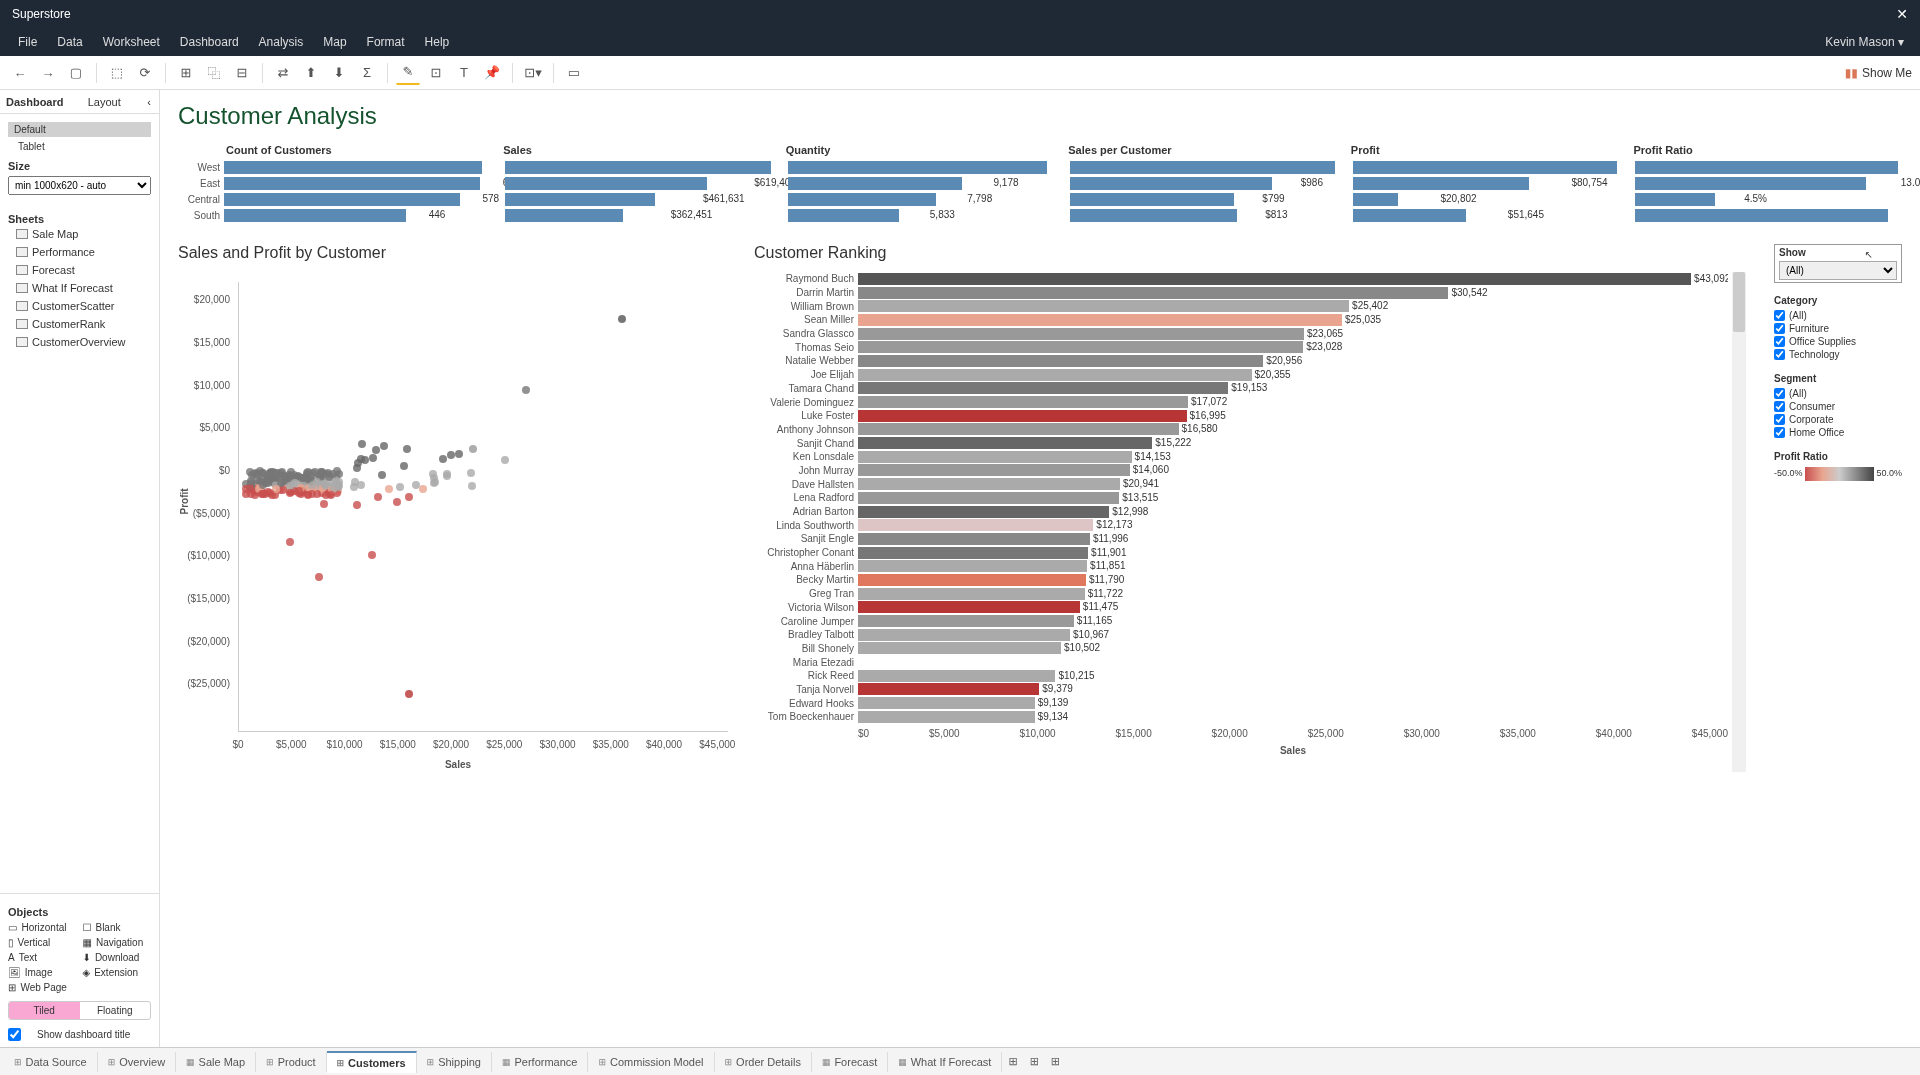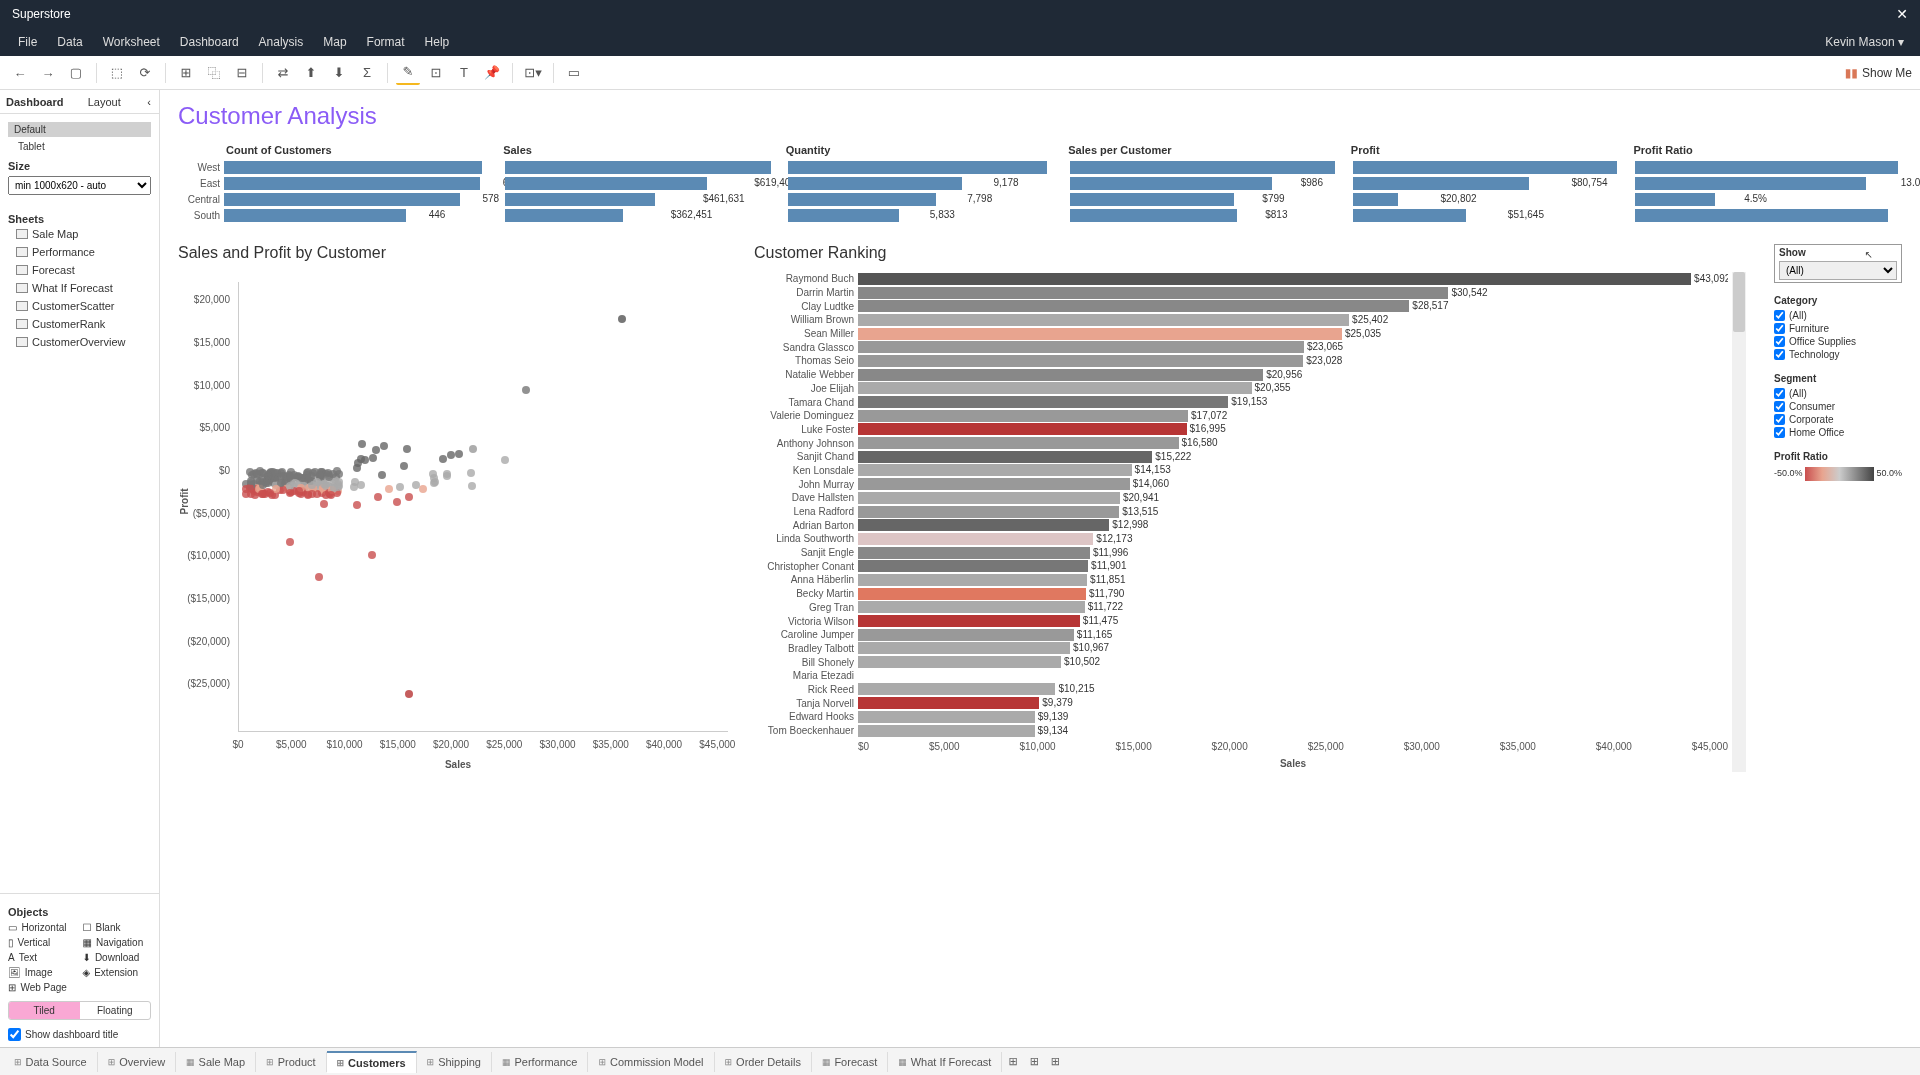--- a/index.html
+++ b/index.html
@@ -37,25 +37,25 @@
 .lp-select { width: 100%; font-size: 10px; padding: 2px; margin-top: 4px; }
 .lp-sheets { flex: 0 0 auto; overflow: auto; }
 .lp-sheet { display: flex; align-items: center; gap: 4px; padding: 3px 8px; cursor: pointer; }
 .lp-sheet .sicon { width: 12px; height: 10px; border: 1px solid #888; background: #f0f0f0; font-size: 8px; }
 .lp-objects { margin-top: auto; border-top: 1px solid #ddd; padding: 6px 8px; }
 .lp-obj-grid { display: grid; grid-template-columns: 1fr 1fr; gap: 4px 6px; margin-top: 4px; }
 .lp-obj { display: flex; align-items: center; gap: 4px; font-size: 10px; cursor: pointer; }
 .lp-toggle { display: flex; margin-top: 8px; border: 1px solid #ccc; border-radius: 3px; overflow: hidden; }
 .lp-toggle div { flex: 1; text-align: center; padding: 3px; font-size: 10px; cursor: pointer; }
 .lp-toggle .active { background: #f9a8d4; }
-.lp-check { display: flex; align-items: center; gap: 4px; margin-top: 8px; font-size: 10px; }
+.lp-check { display: flex; align-items: center; gap: 16px; margin-top: 8px; font-size: 10px; }
 
 
 .canvas { flex: 1; padding: 12px 18px; overflow: auto; background: #fff; position: relative; }
-.dash-title { font-size: 24px; font-weight: 300; color: #8b5cf6; margin-bottom: 14px; }
+.dash-title { font-size: 24px; font-weight: 300; color: #14532d; margin-bottom: 14px; }
 
 
 .kpi-row { display: flex; gap: 12px; margin-bottom: 20px; }
 .kpi-chart { flex: 1; }
 .kpi-chart.first { flex: 1.15; }
 .kpi-title { font-size: 11px; font-weight: bold; color: #333; margin-bottom: 4px; padding-left: 48px; }
 .kpi-chart.first .kpi-title { padding-left: 48px; }
 .kpi-bar-row { display: flex; align-items: center; height: 15px; margin-bottom: 1px; font-size: 10px; }
 .kpi-cat { width: 46px; text-align: right; padding-right: 4px; color: #555; }
 .kpi-bar-wrap { flex: 1; position: relative; height: 13px; }
@@ -716,27 +716,20 @@
                     </div>
                   </div>
                   <div class="rank-row">
                     <div class="rank-name">Darrin Martin</div>
                     <div class="rank-bar-wrap">
                       <div class="rank-bar" style="width:67.87111111111112%;background:#888"></div>
                       <span class="rank-val" style="left:67.87111111111112%">$30,542</span>
                     </div>
                   </div>
                   <div class="rank-row">
-                    <div class="rank-name">Clay Ludtke</div>
-                    <div class="rank-bar-wrap">
-                      <div class="rank-bar" style="width:63.37111111111111%;background:#888"></div>
-                      <span class="rank-val" style="left:63.37111111111111%">$28,517</span>
-                    </div>
-                  </div>
-                  <div class="rank-row">
                     <div class="rank-name">William Brown</div>
                     <div class="rank-bar-wrap">
                       <div class="rank-bar" style="width:56.448888888888895%;background:#aaa"></div>
                       <span class="rank-val" style="left:56.448888888888895%">$25,402</span>
                     </div>
                   </div>
                   <div class="rank-row">
                     <div class="rank-name">Sean Miller</div>
                     <div class="rank-bar-wrap">
                       <div class="rank-bar" style="width:55.63333333333333%;background:#e8a48f"></div>

